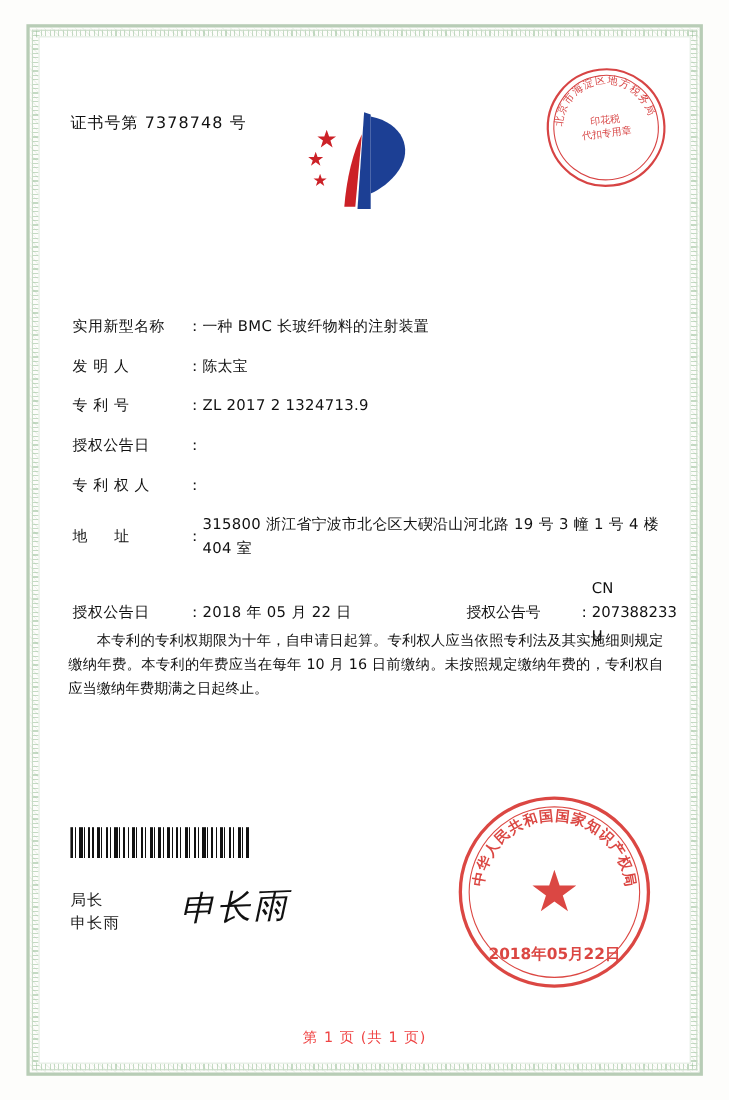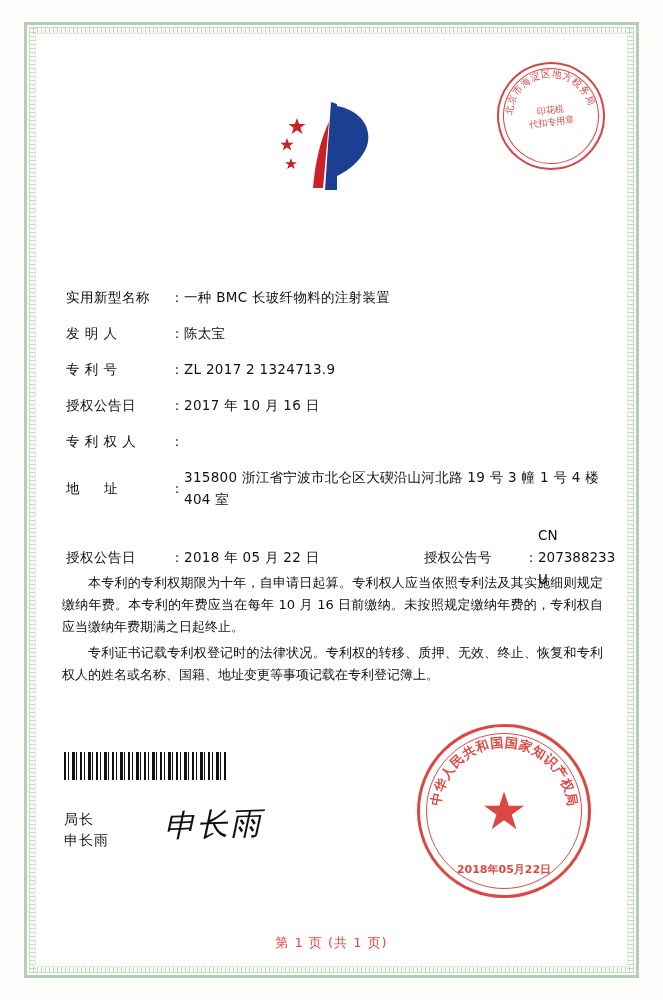--- a/index.html
+++ b/index.html
@@ -288,21 +288,21 @@
     transform: translate(-50%, -50%);
     font-size: 52px;
     line-height: 52px;
     color: #d8342f;
   }
   .seal-date {
     position: absolute;
     left: 50%;
     bottom: 18px;
     transform: translateX(-50%);
-    font-size: 11px;
+    font-size: 14px;
     white-space: nowrap;
     color: #d8342f;
     font-weight: bold;
   }
 
   
   .footer {
     position: absolute;
     left: 0;
     right: 0;
@@ -321,20 +321,21 @@
   <div class="frame-outer"></div>
   <div class="guilloche-top"></div>
   <div class="guilloche-bottom"></div>
   <div class="guilloche-left"></div>
   <div class="guilloche-right"></div>
   <div class="frame-mid"></div>
   <div class="frame-inner"></div>
 
   <div class="content">
 
+    <div class="cert-no">证书号第 7378748 号</div>
 
     <div class="logo">
       <svg viewBox="0 0 130 110" width="130" height="110" aria-hidden="true">
 
         <path d="M64 10 L70 12 L70 98 L58 98 Z" fill="#1c3f94"></path>
         <path d="M70 14 C100 20 108 44 96 62 C88 74 78 80 70 84 Z" fill="#1c3f94"></path>
         <path d="M62 30 L56 96 L46 96 C48 70 54 46 62 30 Z" fill="#cc2127"></path>
 
         <g fill="#cc2127">
           <polygon points="30,26 32.2,32 38.5,32 33.4,35.8 35.4,42 30,38.2 24.6,42 26.6,35.8 21.5,32 27.8,32"></polygon>
@@ -378,21 +379,20 @@
         <span class="field-value">陈太宝</span>
       </div>
       <div class="field-row">
         <span class="field-label">专 利 号</span>
         <span class="field-colon">：</span>
         <span class="field-value">ZL 2017 2 1324713.9</span>
       </div>
       <div class="field-row">
         <span class="field-label">授权公告日</span>
         <span class="field-colon">：</span>
-        <span class="field-value">2017 年 10 月 16 日</span>
       </div>
       <div class="field-row">
         <span class="field-label">专 利 权 人</span>
         <span class="field-colon">：</span>
       </div>
       <div class="field-row">
         <span class="field-label">地     址</span>
         <span class="field-colon">：</span>
         <span class="field-value">315800 浙江省宁波市北仑区大碶沿山河北路 19 号 3 幢 1 号 4 楼 404 室</span>
       </div>
@@ -401,21 +401,20 @@
         <span class="field-colon">：</span>
         <span class="field-value">2018 年 05 月 22 日</span>
         <span class="field-sec-label">授权公告号</span>
         <span class="field-colon">：</span>
         <span class="field-sec-value">CN 207388233 U</span>
       </div>
     </div>
 
     <div class="body-text">
       <p>本专利的专利权期限为十年，自申请日起算。专利权人应当依照专利法及其实施细则规定缴纳年费。本专利的年费应当在每年 10 月 16 日前缴纳。未按照规定缴纳年费的，专利权自应当缴纳年费期满之日起终止。</p>
-      <p>专利证书记载专利权登记时的法律状况。专利权的转移、质押、无效、终止、恢复和专利权人的姓名或名称、国籍、地址变更等事项记载在专利登记簿上。</p>
     </div>
 
     <div class="barcode"></div>
 
     <div class="director">
       <div>局长</div>
       <div>申长雨</div>
     </div>
     <div class="signature">申长雨</div>
 

